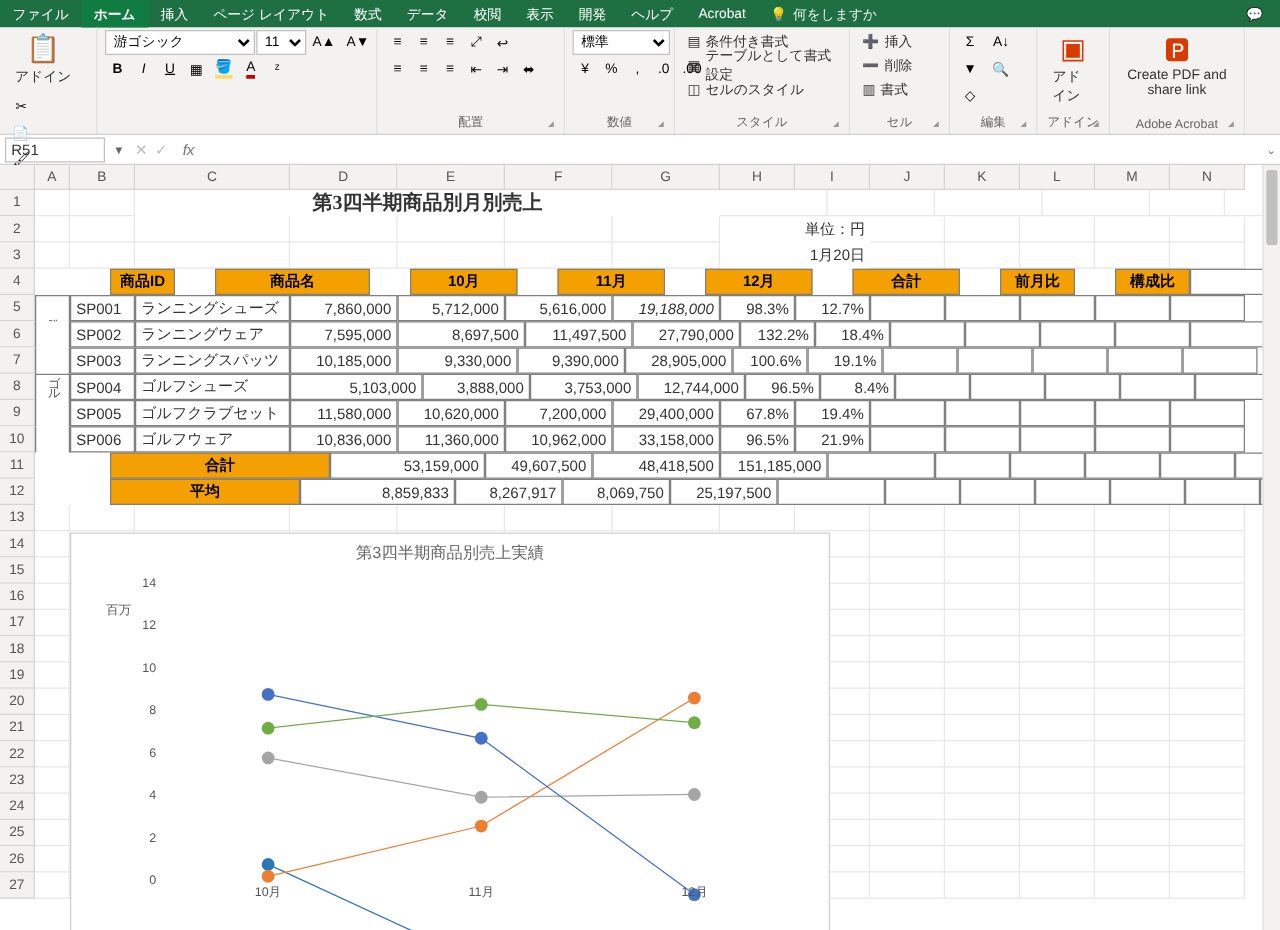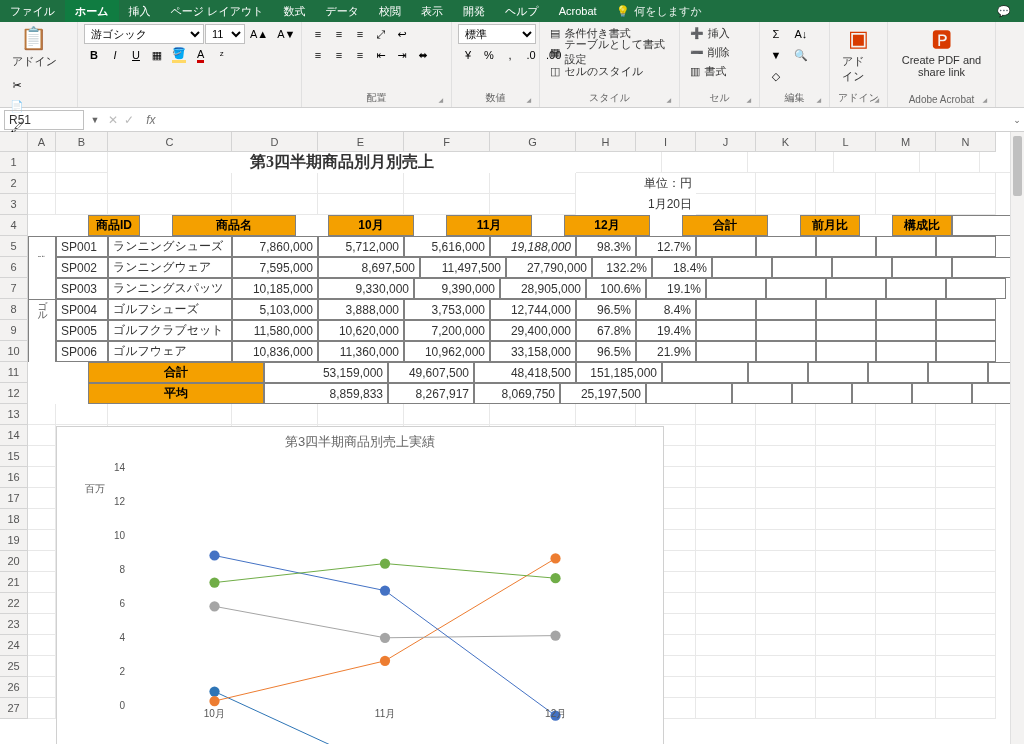--- a/index.html
+++ b/index.html
@@ -386,21 +386,21 @@
         <div class="cell " style="width: 60px;"></div>
         <div class="cell " style="width: 60px;"></div>
         <div class="cell " style="width: 60px;"></div>
         <div class="cell " style="width: 60px;"></div>
       </div>
       <div class="row tbl">
         <div class="rh">8</div>
         <div class="cell cat" style="width: 28px;;border-top:1px solid #808080;border-bottom:none">ゴルフ</div>
         <div class="cell " style="width: 52px;">SP004</div>
         <div class="cell " style="width: 124px;">ゴルフシューズ</div>
-        <div class="cell num" style="width: 86px;">5,103,000</div>
+        <div class="cell num" style="width: 106px;">5,103,000</div>
         <div class="cell num" style="width: 86px;">3,888,000</div>
         <div class="cell num" style="width: 86px;">3,753,000</div>
         <div class="cell num" style="width: 86px;">12,744,000</div>
         <div class="cell num" style="width: 60px;">96.5%</div>
         <div class="cell num" style="width: 60px;">8.4%</div>
         <div class="cell " style="width: 60px;"></div>
         <div class="cell " style="width: 60px;"></div>
         <div class="cell " style="width: 60px;"></div>
         <div class="cell " style="width: 60px;"></div>
         <div class="cell " style="width: 60px;"></div>
@@ -451,21 +451,21 @@
         <div class="cell " style="width: 60px;"></div>
         <div class="cell " style="width: 60px;"></div>
         <div class="cell " style="width: 60px;"></div>
         <div class="cell " style="width: 60px;"></div>
         <div class="cell " style="width: 60px;"></div>
         <div class="cell " style="width: 60px;"></div>
       </div>
       <div class="row tbl">
         <div class="rh">12</div>
         <div class="cell " style="width: 28px;;border:none"></div>
-        <div class="cell hdr" style="width: 176px;;background:#f4a000;font-weight:bold;justify-content:center">平均</div>
+        <div class="cell hdr" style="width: 152px;;background:#f4a000;font-weight:bold;justify-content:center">平均</div>
         <div class="cell num" style="width: 124px;">8,859,833</div>
         <div class="cell num" style="width: 86px;">8,267,917</div>
         <div class="cell num" style="width: 86px;">8,069,750</div>
         <div class="cell num" style="width: 86px;">25,197,500</div>
         <div class="cell " style="width: 86px;"></div>
         <div class="cell " style="width: 60px;"></div>
         <div class="cell " style="width: 60px;"></div>
         <div class="cell " style="width: 60px;"></div>
         <div class="cell " style="width: 60px;"></div>
         <div class="cell " style="width: 60px;"></div>

